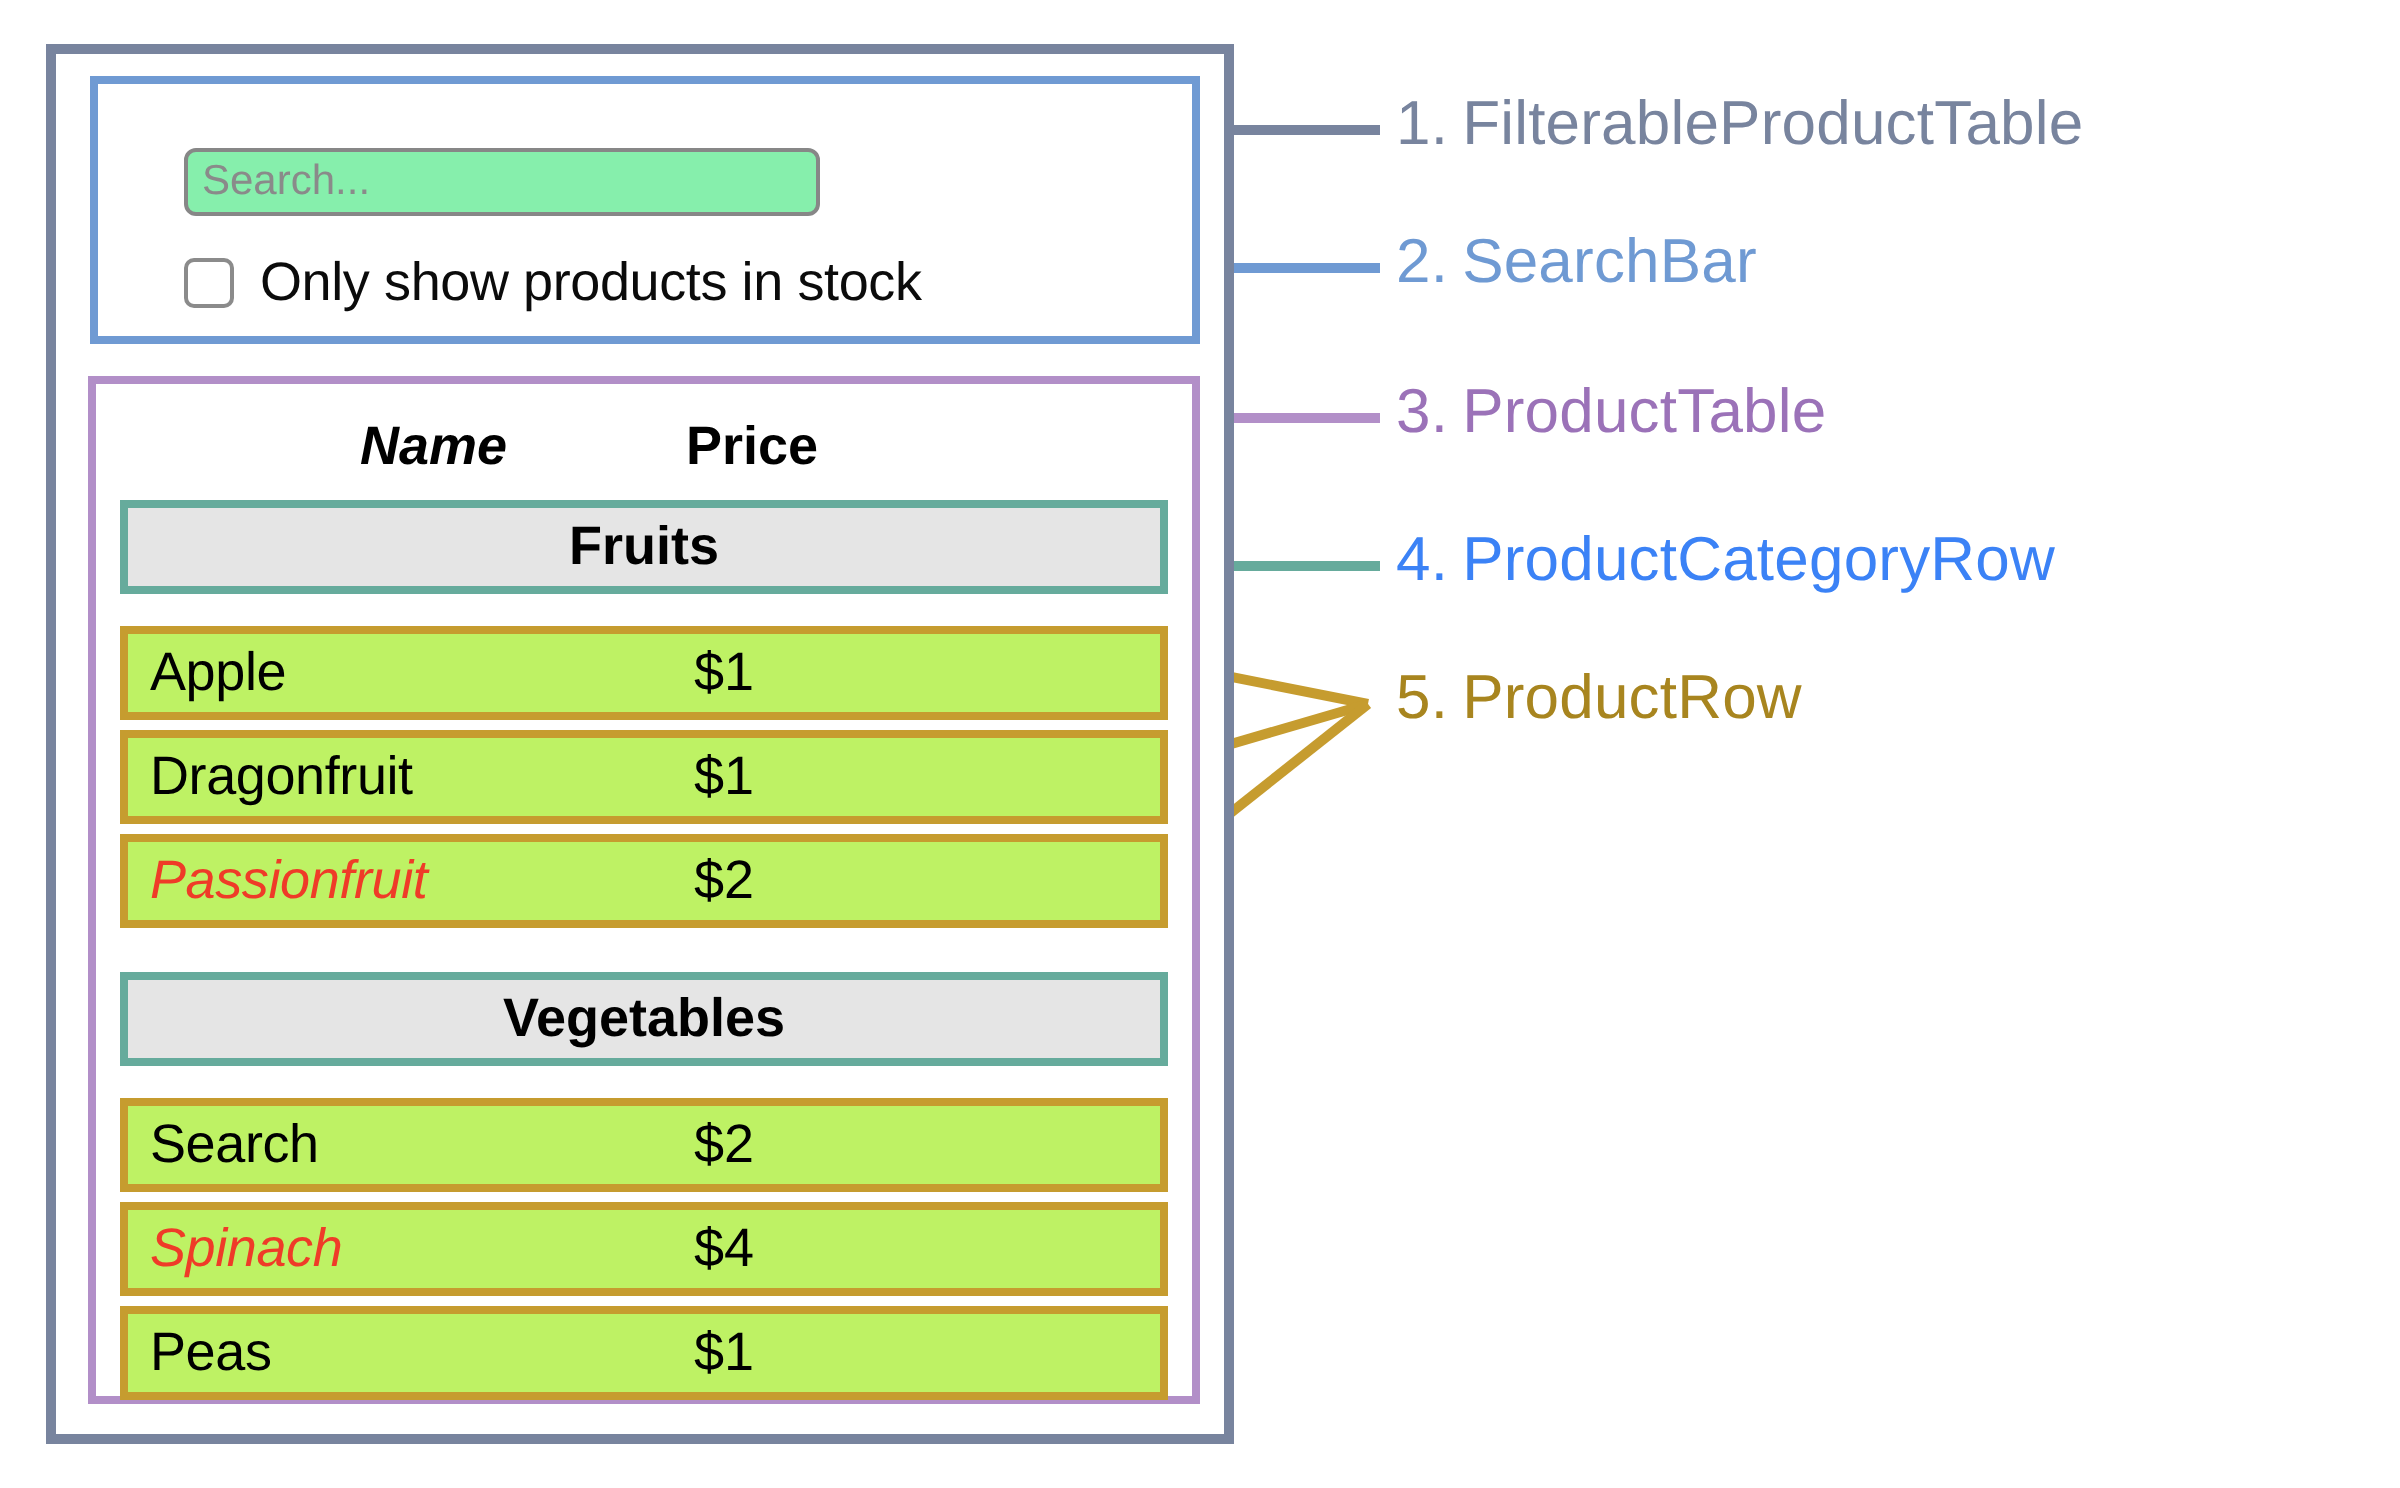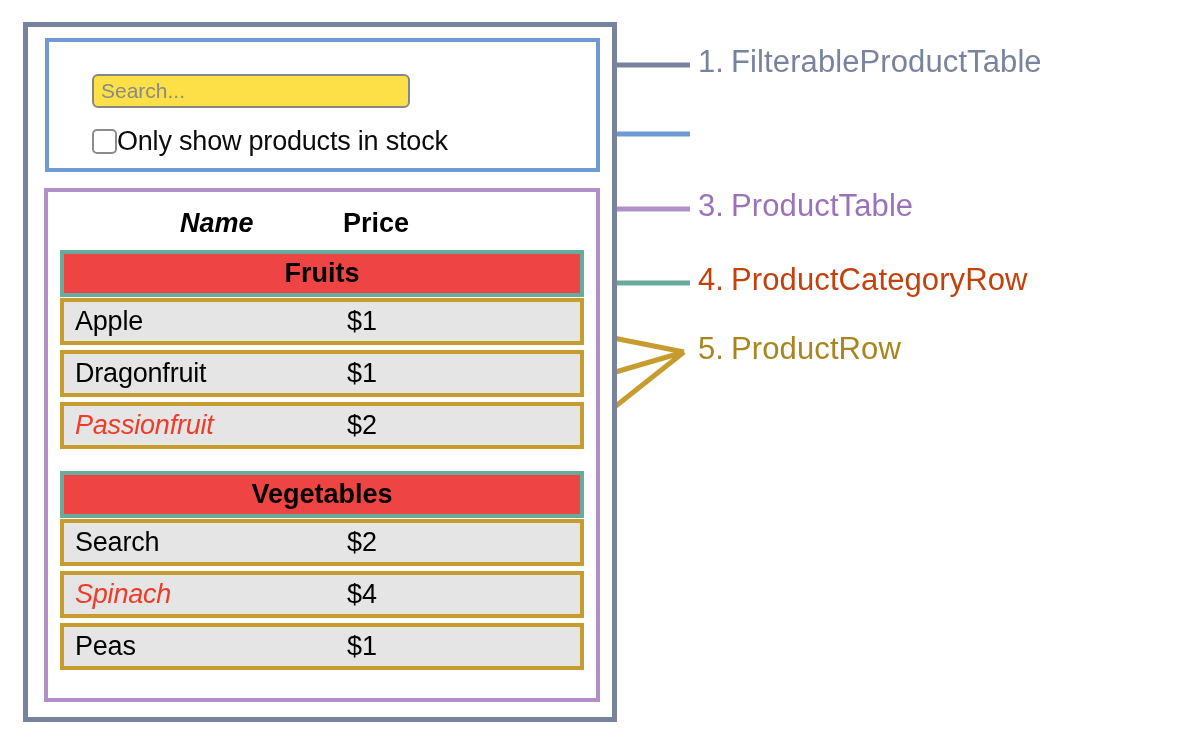--- a/index.html
+++ b/index.html
@@ -58,36 +58,37 @@
 
   .search-input {
     position: absolute;
     left: 45px;   
     top: 74px;
     width: 318px;
     height: 34px;
     box-sizing: border-box;
     border: 2px solid #878787;
     border-radius: 6px;
-    background: #fde047;
+    background: #86efac;
     color: #7a7a7a;
     font-size: 21px;
     font-family: "Liberation Sans", sans-serif;
     padding: 0 7px;
     line-height: 30px;
     outline: none;
   }
   .search-input::placeholder { color: #8a8a8a; opacity: 1; }
 
   .checkbox-row {
     position: absolute;
     left: 92px;
     top: 126px;
     display: flex;
     align-items: center;
+    gap: 13px;
   }
   .checkbox-box {
     width: 25px;
     height: 25px;
     box-sizing: border-box;
     border: 2.5px solid #8b8b8b;
     border-radius: 5px;
     background: #ffffff;
     flex: 0 0 auto;
   }
@@ -133,38 +134,38 @@
     color: #000000;
     text-align: left;
   }
   .table-head .col-name  { padding-left: 120px; box-sizing: border-box; }
   .table-head .col-price { padding-left: 18px;  box-sizing: border-box; }
 
   
   .category-row {
     box-sizing: border-box;
     border: 4px solid #66ab9c;
-    background: #ef4444;
+    background: #e5e5e5;
     height: 47px;
     display: flex;
     align-items: center;
     justify-content: center;
-    margin-bottom: 1px;
+    margin-bottom: 16px;
   }
   .category-row .cat-label {
     font-size: 27px;
     font-weight: bold;
     color: #000000;
   }
 
   
   .product-row {
     box-sizing: border-box;
     border: 4px solid #c69c2f;
-    background: #e5e5e5;
+    background: #bef264;
     height: 47px;
     display: flex;
     align-items: center;
     margin-bottom: 5px;
   }
   .product-row .p-name {
     width: 265px;
     flex: 0 0 265px;
     padding-left: 11px;
     box-sizing: border-box;
@@ -273,26 +274,29 @@
       <div class="p-name">Peas</div>
       <div class="p-price">$1</div>
     </div>
 
   </div>
 
   <div class="legend-label" style="left:698px; top:44px; color:#78849e;">
     <span class="legend-num">1.</span><span>FilterableProductTable</span>
   </div>
 
+  <div class="legend-label" style="left:698px; top:113px; color:#6f9ad3;">
+    <span class="legend-num">2.</span><span>SearchBar</span>
+  </div>
 
   <div class="legend-label" style="left:698px; top:188px; color:#9b72b8;">
     <span class="legend-num">3.</span><span>ProductTable</span>
   </div>
 
-  <div class="legend-label" style="left:698px; top:262px; color:#c2410c;">
+  <div class="legend-label" style="left:698px; top:262px; color:#3b82f6;">
     <span class="legend-num">4.</span><span>ProductCategoryRow</span>
   </div>
 
   <div class="legend-label" style="left:698px; top:331px; color:#a8851f;">
     <span class="legend-num">5.</span><span>ProductRow</span>
   </div>
 
 </div>
 
 </body></html>

